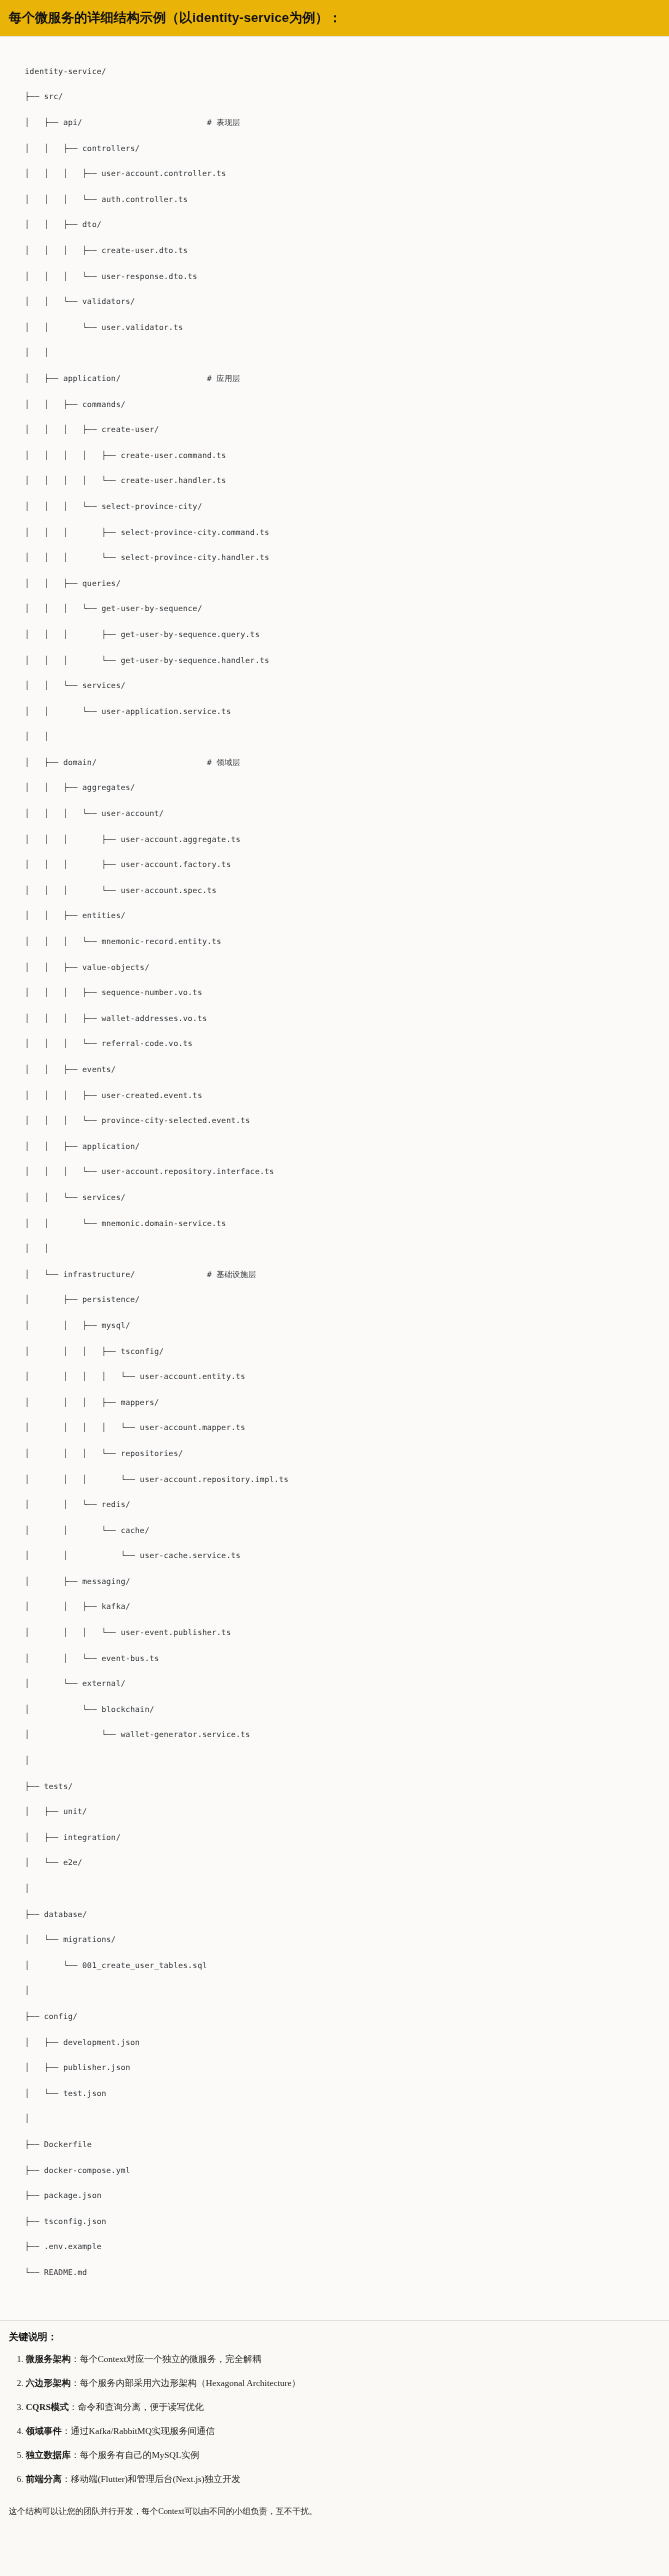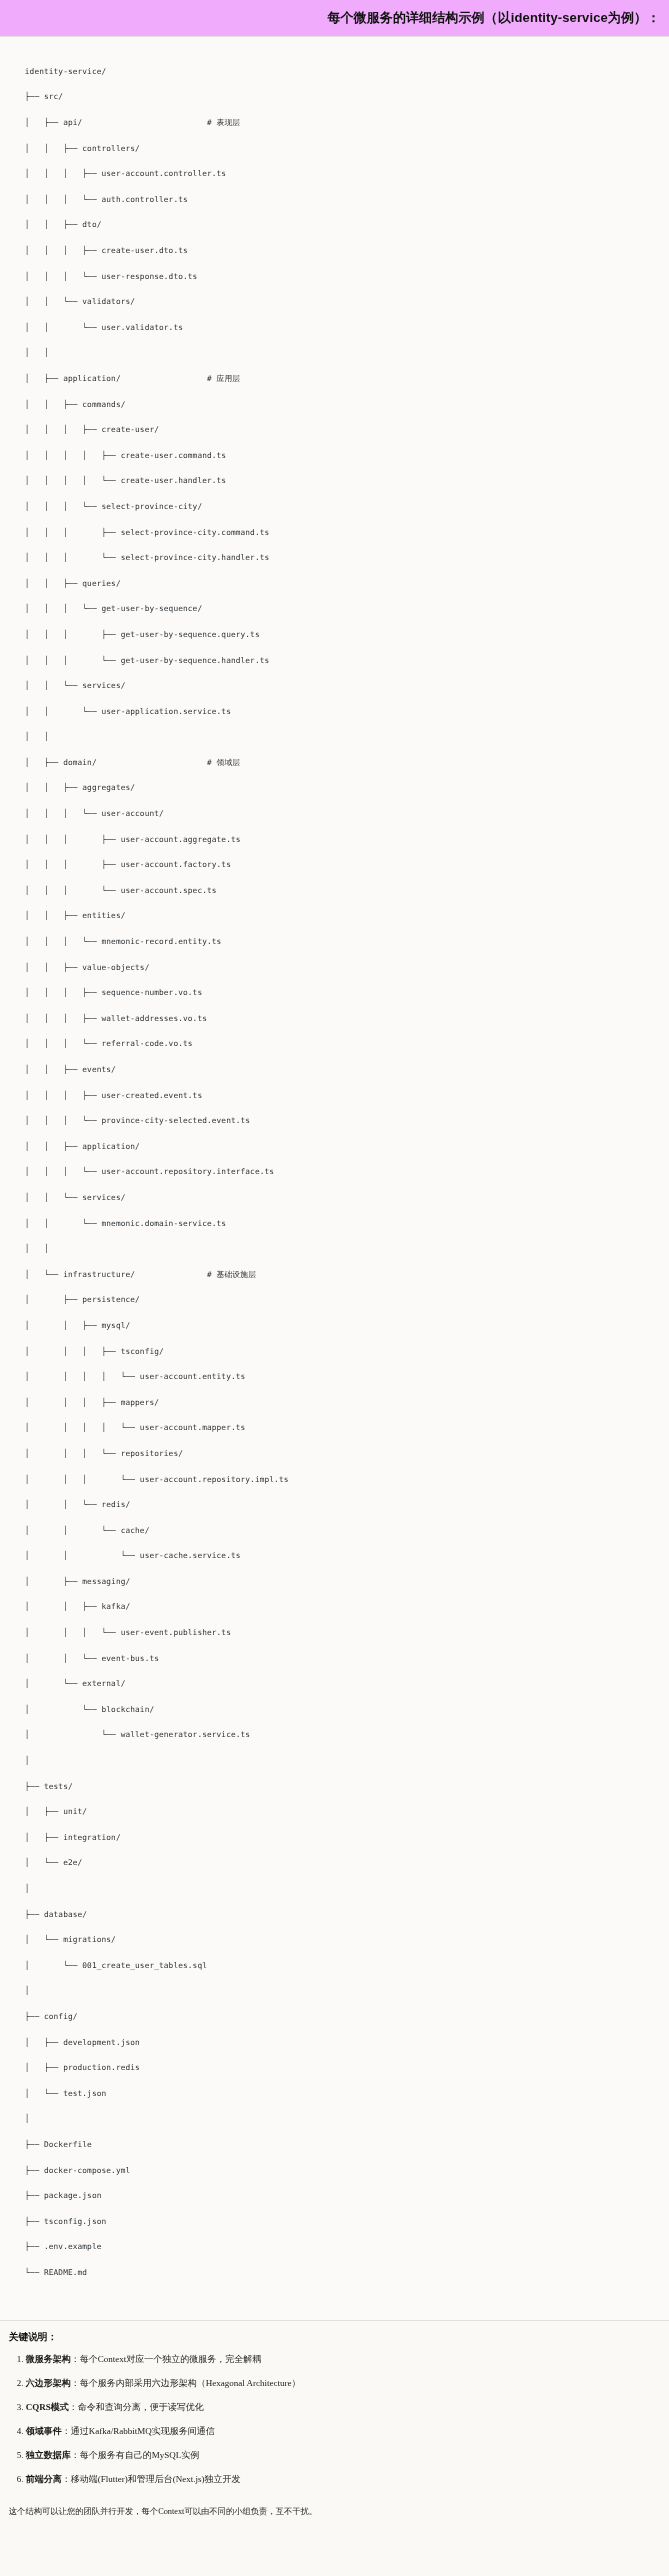--- a/index.html
+++ b/index.html
@@ -19,22 +19,21 @@
     box-sizing: border-box;
     background: #faf9f6;
     padding: 0;
   }
 
   
   .doc-header {
     box-sizing: border-box;
     padding: 8.8px 8.8px 10px 8.8px;
     border-bottom: 0.6px solid #e3e1dc;
-    background: #f0abfc;
-    text-align: right;
+    background: #eab308;
   }
   .doc-title {
     margin: 0;
     font-family: "Liberation Sans", "DejaVu Sans", sans-serif;
     font-weight: bold;
     font-size: 13px;
     line-height: 1.35;
     letter-spacing: 0.1px;
     color: #111111;
   }
@@ -190,21 +189,21 @@
 <span class="row">│   ├── unit/</span>
 <span class="row">│   ├── integration/</span>
 <span class="row">│   └── e2e/</span>
 <span class="row">│</span>
 <span class="row">├── database/</span>
 <span class="row">│   └── migrations/</span>
 <span class="row">│       └── 001_create_user_tables.sql</span>
 <span class="row">│</span>
 <span class="row">├── config/</span>
 <span class="row">│   ├── development.json</span>
-<span class="row">│   ├── production.redis</span>
+<span class="row">│   ├── publisher.json</span>
 <span class="row">│   └── test.json</span>
 <span class="row">│</span>
 <span class="row">├── Dockerfile</span>
 <span class="row">├── docker-compose.yml</span>
 <span class="row">├── package.json</span>
 <span class="row">├── tsconfig.json</span>
 <span class="row">├── .env.example</span>
 <span class="row">└── README.md</span>
 </pre>
   </div>

